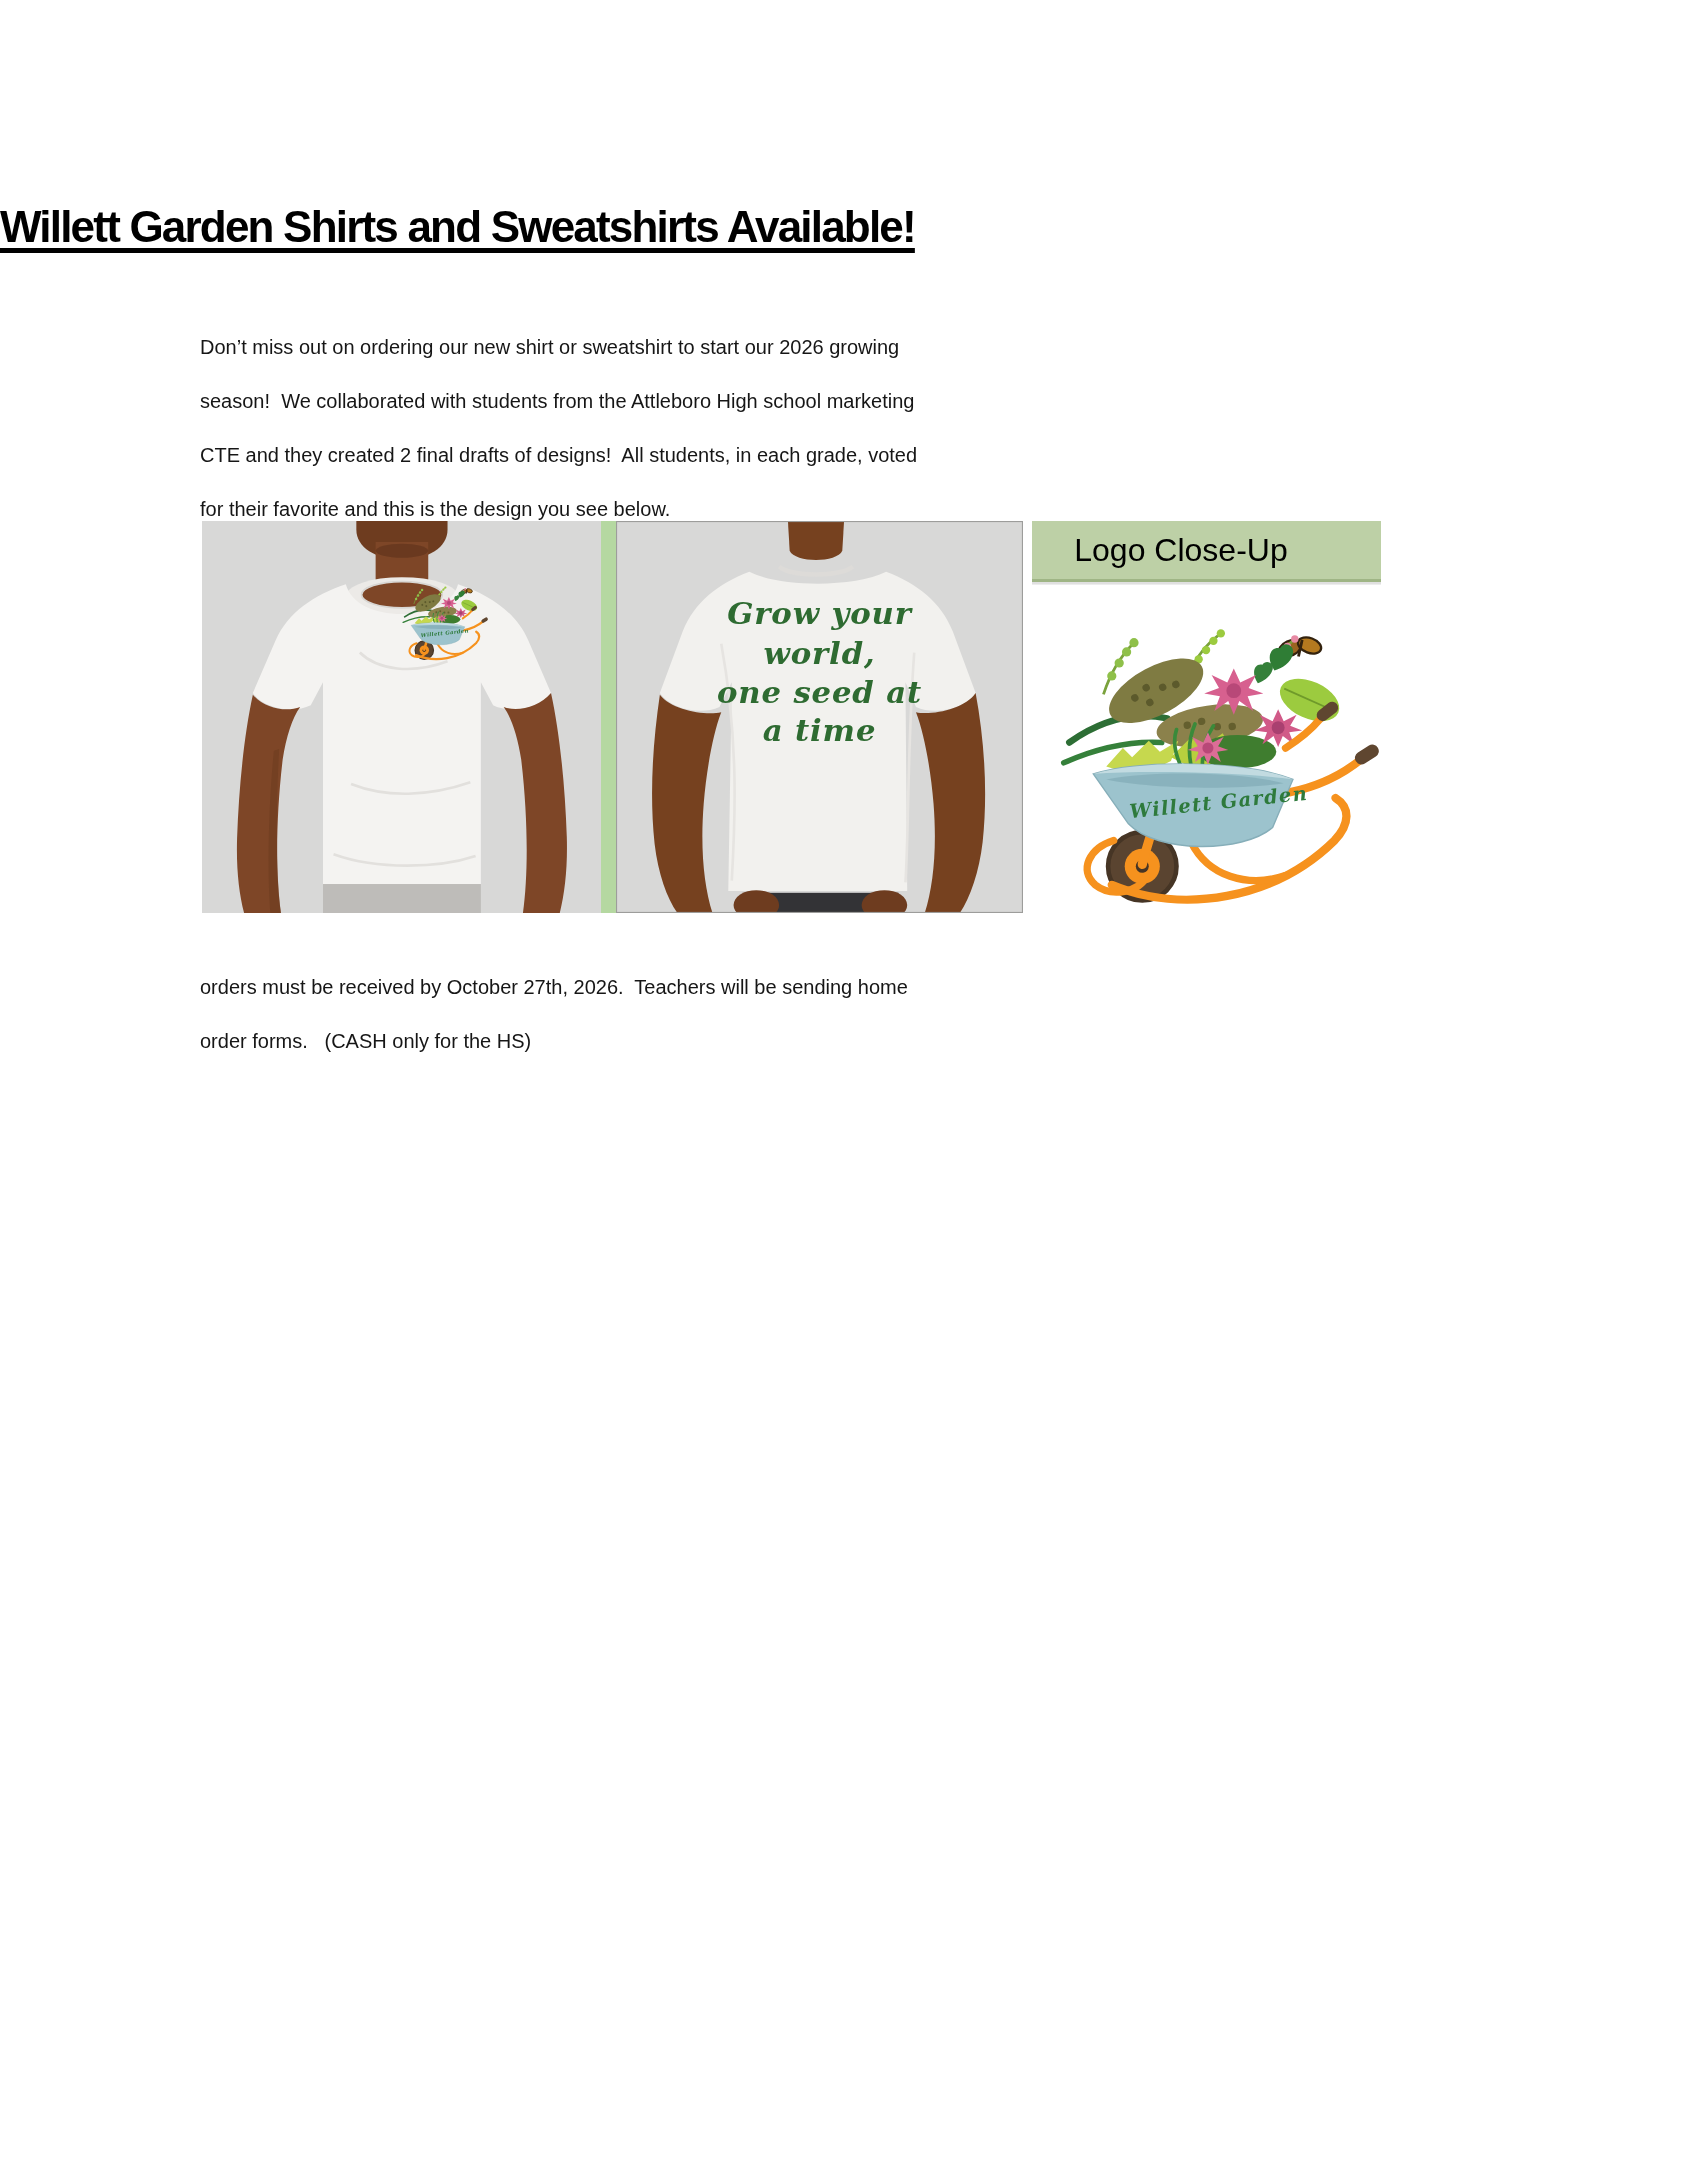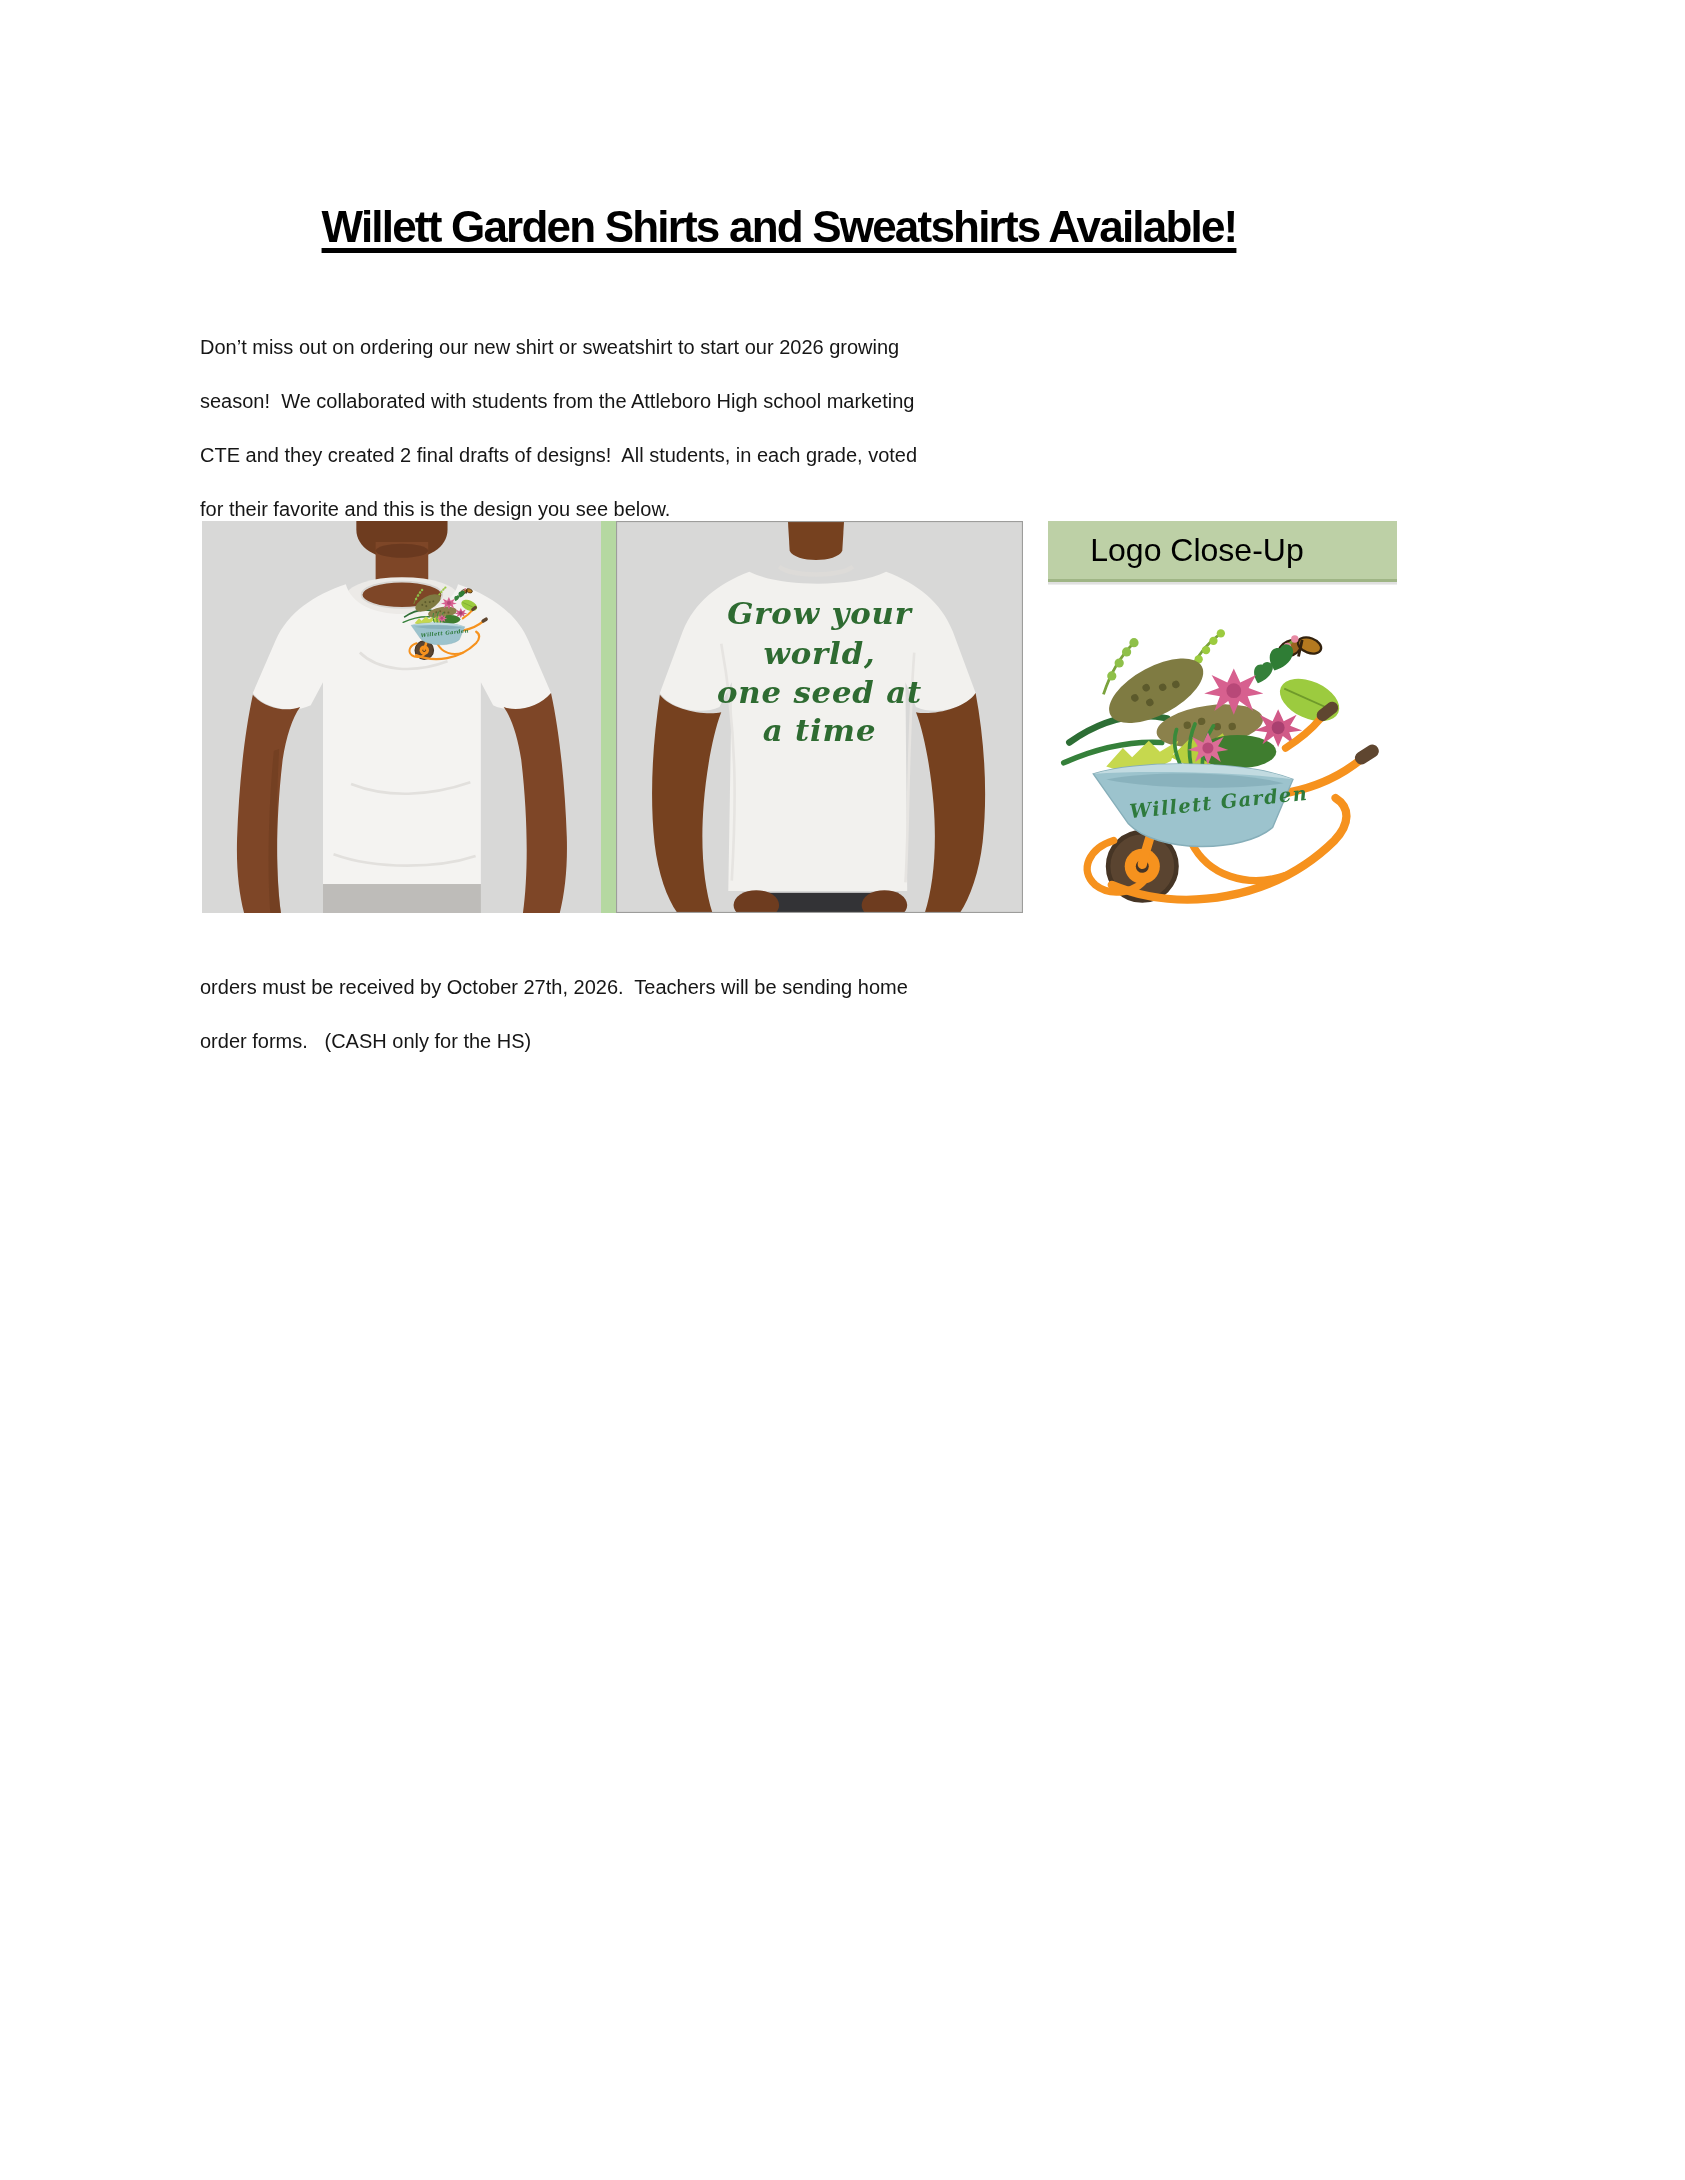--- a/index.html
+++ b/index.html
@@ -1,21 +1,21 @@
 <!DOCTYPE html>
 <html style="font-size:14px"><head>
 <meta charset="utf-8">
 <style>
   html,body { margin:0; padding:0; background:#ffffff; }
   .page {
     position:relative; width:1685px; height:2180px; background:#ffffff;
     font-family:"Liberation Sans", sans-serif; color:#111; overflow:hidden;
   }
   
-  .title-block { position:absolute; top:186px; left:0; width:1518px; text-align:center;padding-left:20px; }
+  .title-block { position:absolute; top:186px; left:0; width:1518px; text-align:left; }
   .title-line {
     font-size:44px; font-weight:bold; letter-spacing:-1.8px; line-height:81px; color:#000;
     margin:0;
   }
   .title-line span {
     text-decoration:underline; text-decoration-thickness:5.3px; text-underline-offset:6.1px;
   }
   
   .para { position:absolute; left:200px; font-size:20px; line-height:54px; color:#161616; }
   .para .line { white-space:pre; }
@@ -29,21 +29,21 @@
   #divider-stripe {
     position:absolute; left:601px; top:521px; width:15px; height:392px;
     border-right:1.8px solid #76875f;
   }
   
   #logo-panel-header {
     position:absolute; left:1032px; top:521px; width:349px; height:61px;
     display:flex; align-items:center; justify-content:center;
     padding-right:51px; box-sizing:border-box;
     font-size:32px; color:#000;
-    border-bottom:3.5px solid #9fb585; box-shadow:0 2.6px 0 rgba(0,0,0,0.12);margin-left:16px;
+    border-bottom:3.5px solid #9fb585; box-shadow:0 2.6px 0 rgba(0,0,0,0.12);
   }
   #logo-closeup { position:absolute; left:1052px; top:602px; width:334px; height:305px; }
   
   .script-text {
     font-family:"DejaVu Serif", serif; font-style:italic; font-weight:bold;
   }
   .hidden-defs { position:absolute; width:0; height:0; overflow:hidden; }
 </style>
 </head>
 <body>

